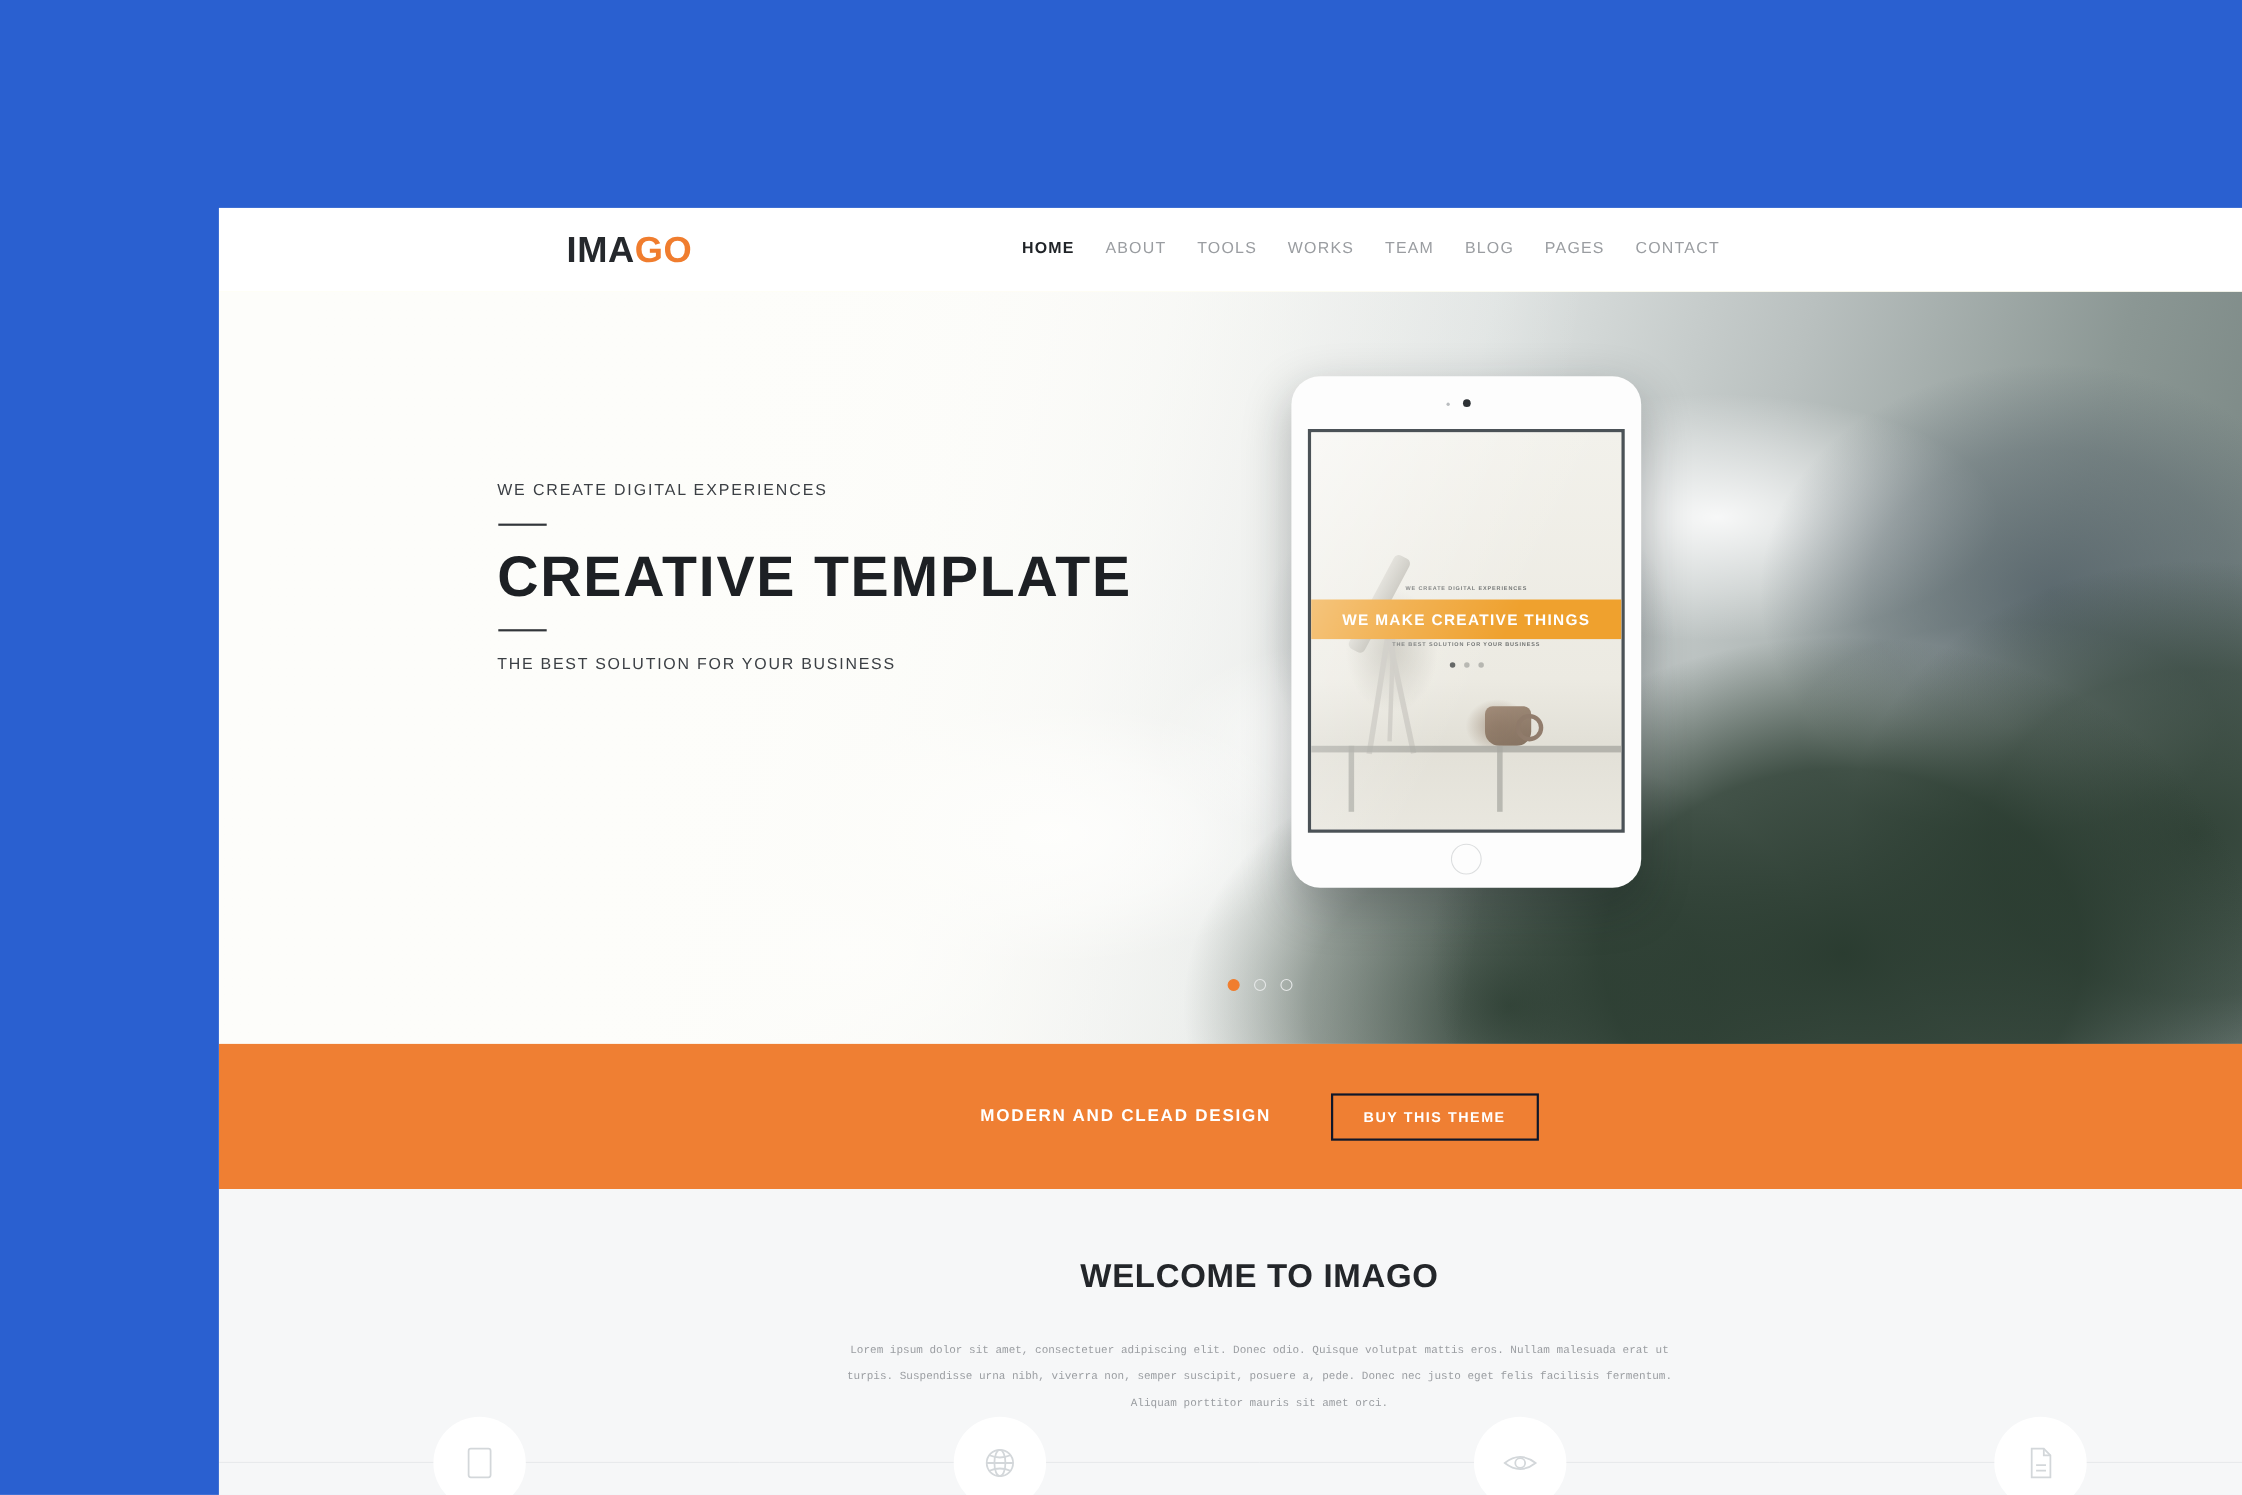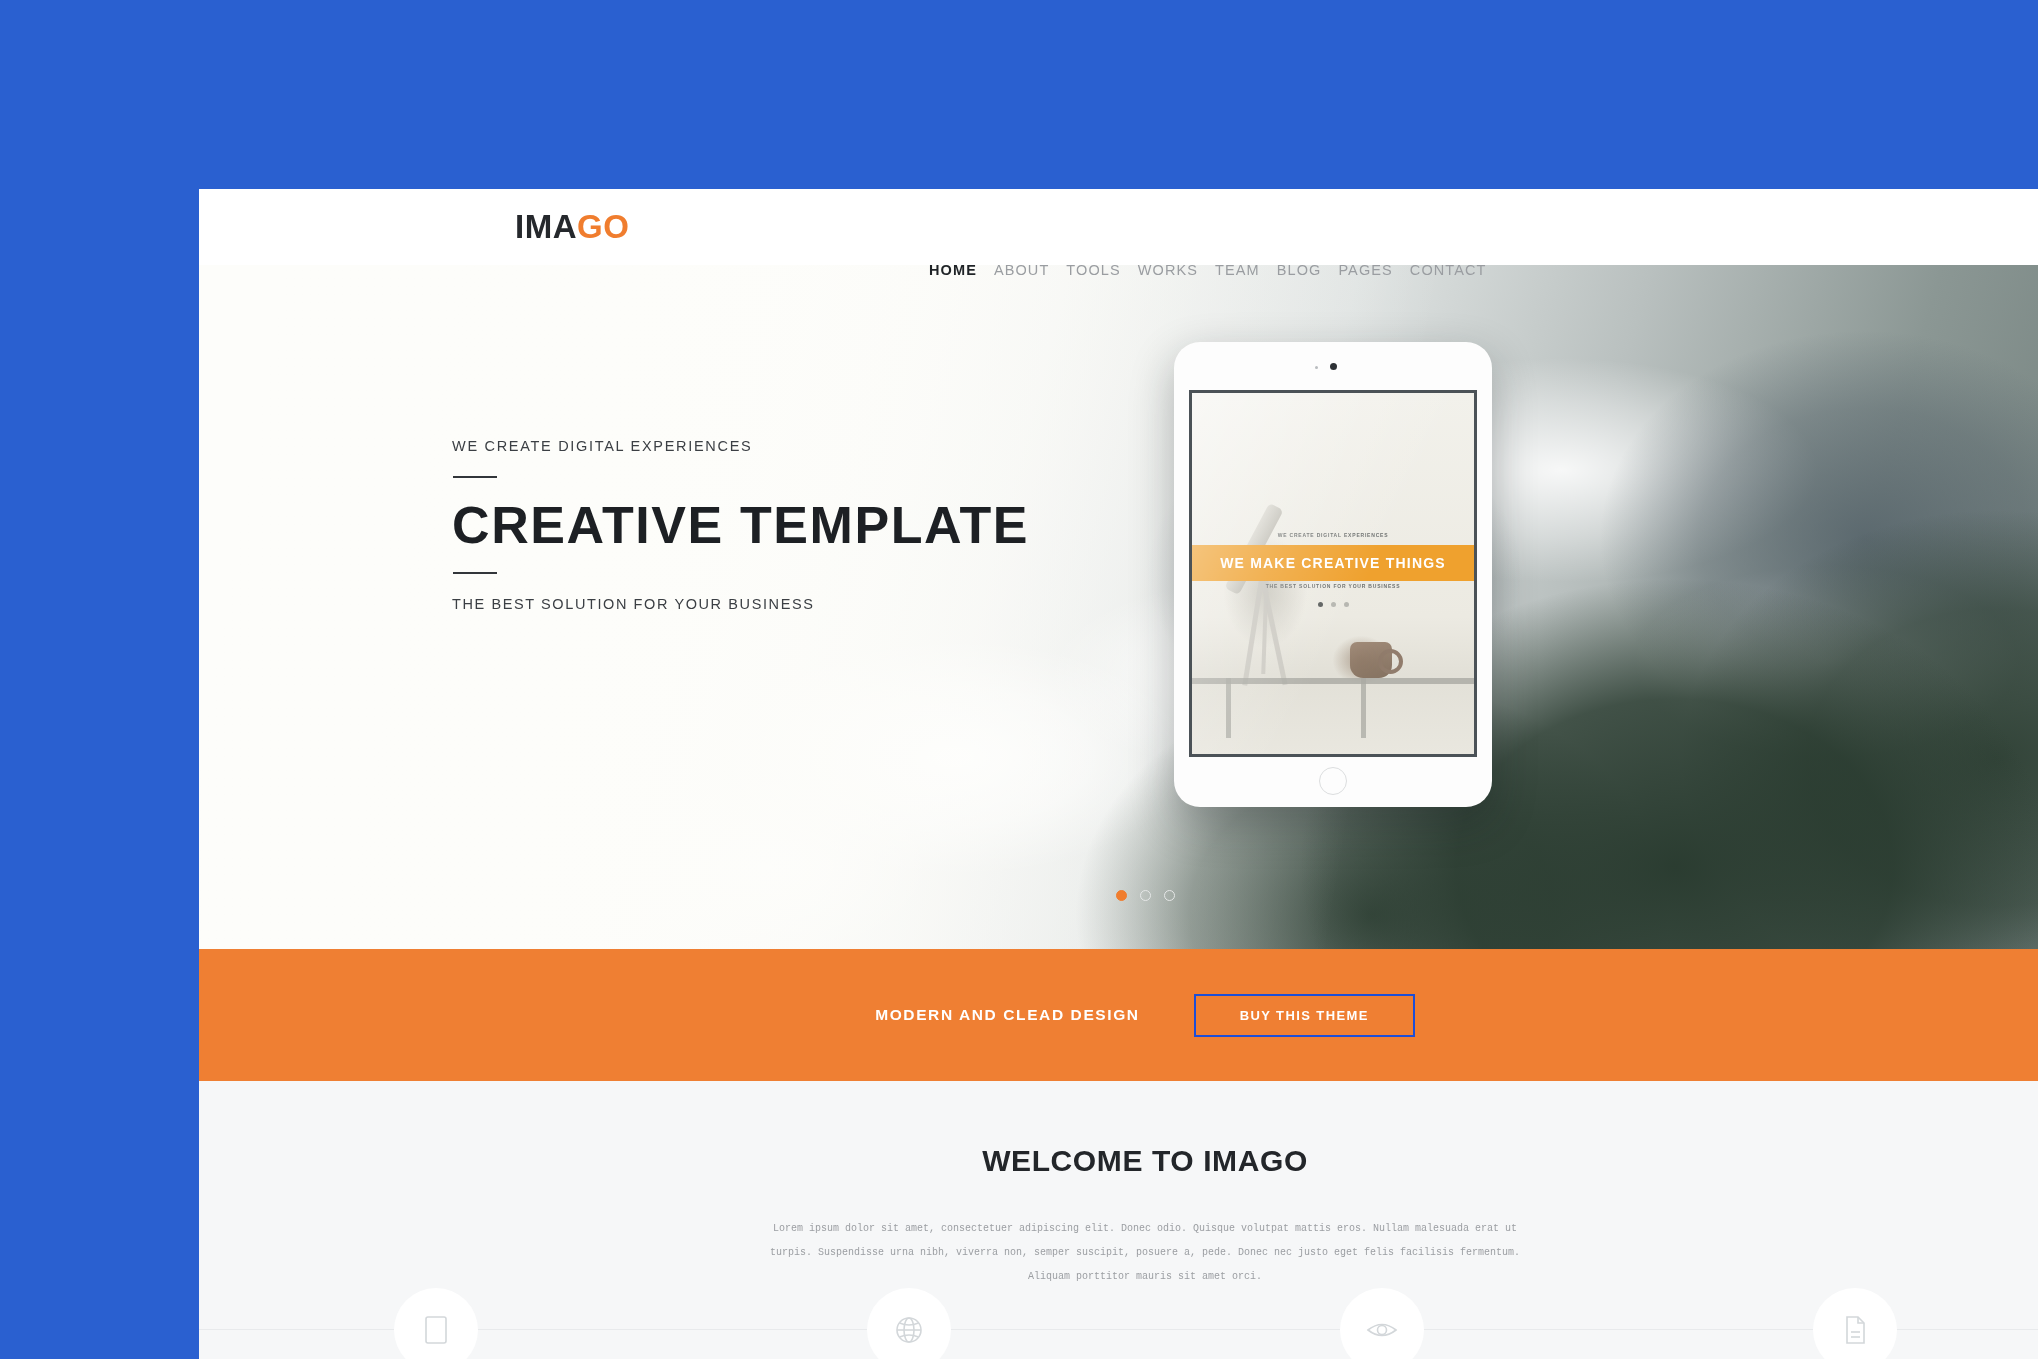--- a/index.html
+++ b/index.html
@@ -48,22 +48,21 @@
   }
   .brand .brand-a { color: #25282c; }
   .brand .brand-b { color: #f07d2e; }
 
   .main-nav {
     position: absolute;
     left: 730px;
     top: 24px;
     display: flex;
     align-items: center;
-    gap: 17px;
-    margin-top: 44px;
+    gap: 28px;
   }
   .nav-link {
     font-size: 14.5px;
     letter-spacing: 1.1px;
     color: #9a9da1;
     text-decoration: none;
     font-weight: 400;
     white-space: nowrap;
     line-height: 26px;
     cursor: pointer;
@@ -344,27 +343,27 @@
     gap: 54px;
   }
   .cta-text {
     color: #ffffff;
     font-size: 15.5px;
     font-weight: 700;
     letter-spacing: 1.6px;
     white-space: nowrap;
   }
   .cta-button {
-    border: 2px solid #1d4ed8;
+    border: 2px solid #0f172a;
     background: transparent;
     color: #ffffff;
     font-size: 13px;
     font-weight: 700;
     letter-spacing: 1.4px;
-    padding: 12px 44px;
+    padding: 12px 28px;
     font-family: "Liberation Sans", sans-serif;
     cursor: pointer;
     white-space: nowrap;
   }
 
   
   .welcome {
     position: relative;
     background: #f6f7f8;
     height: 278px;

